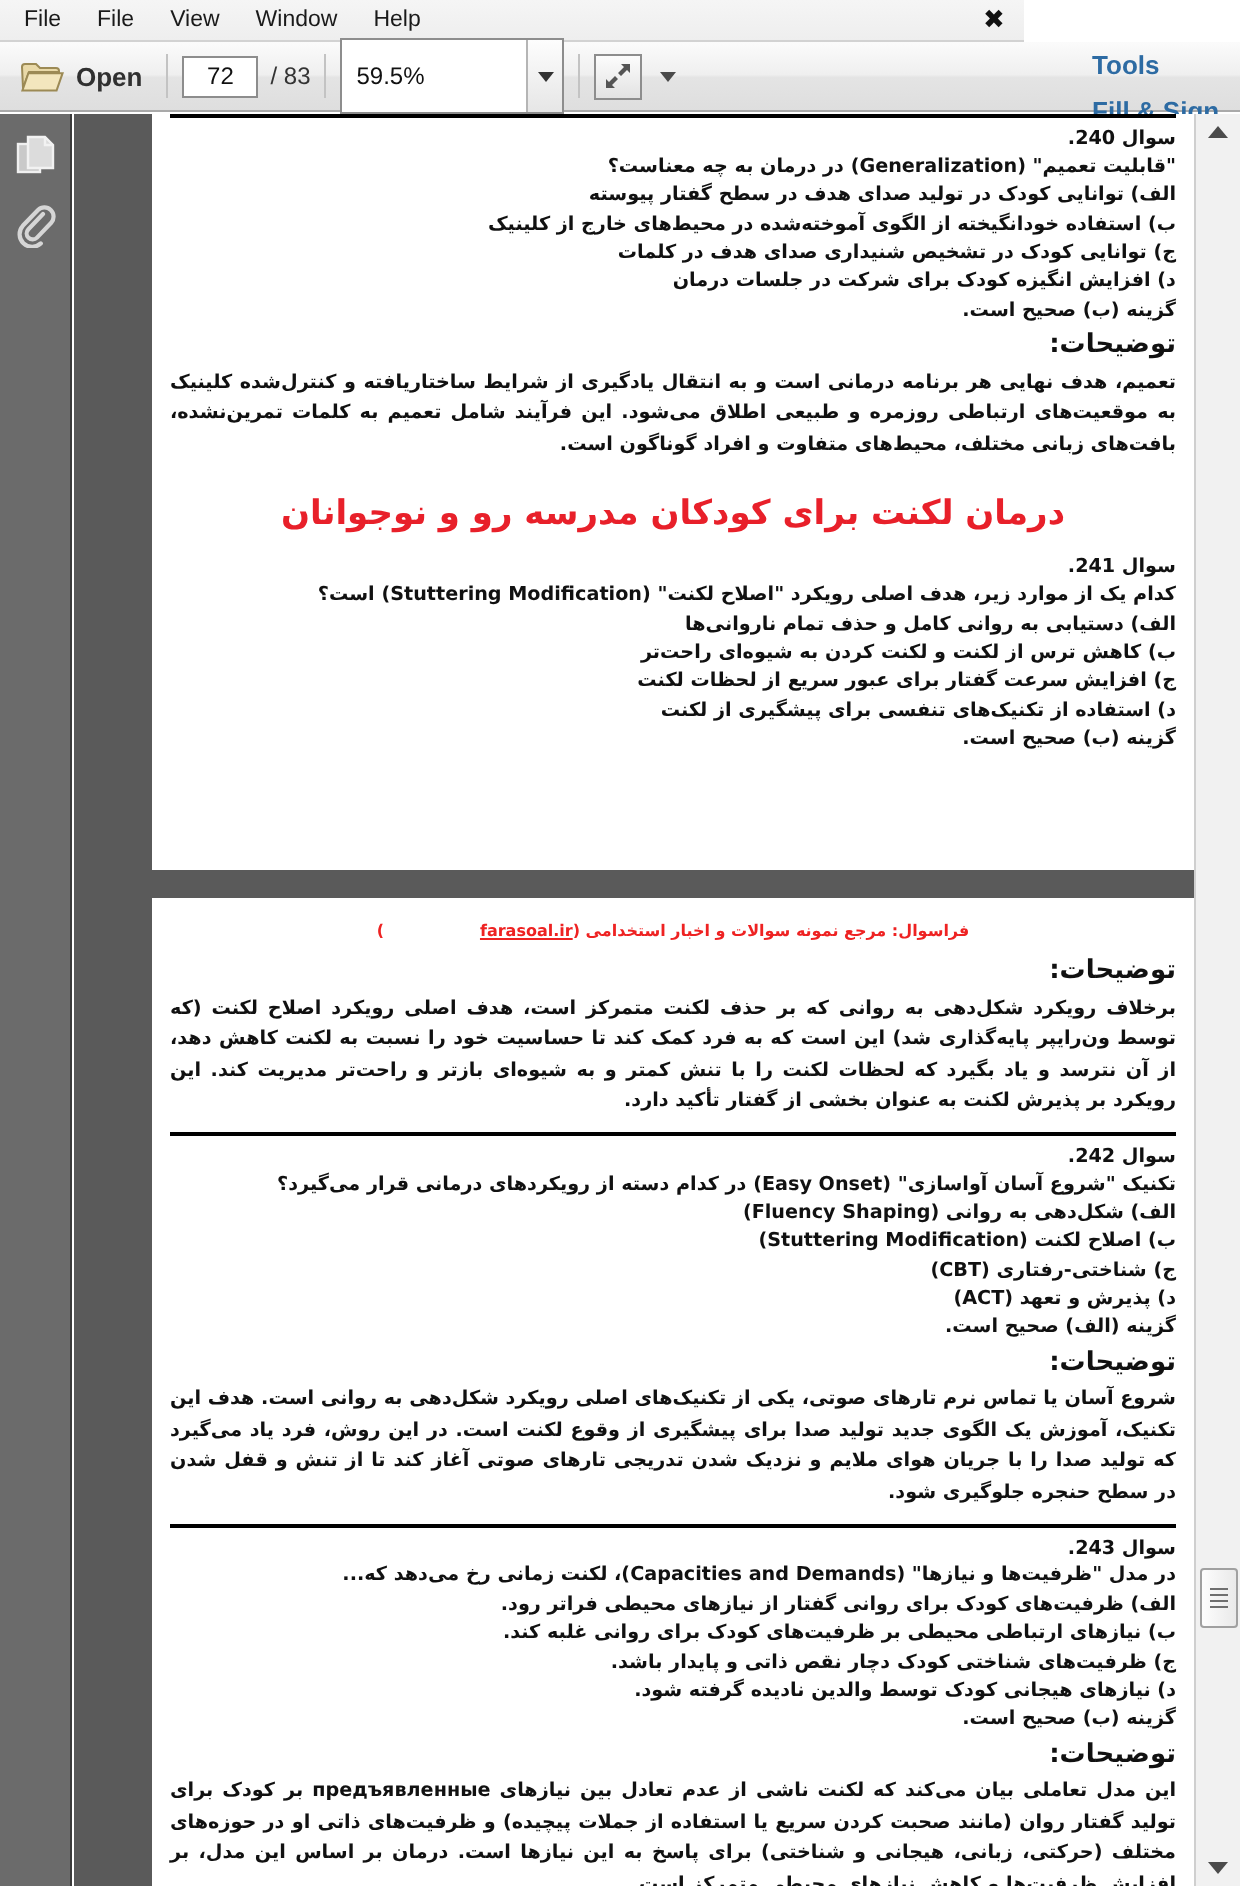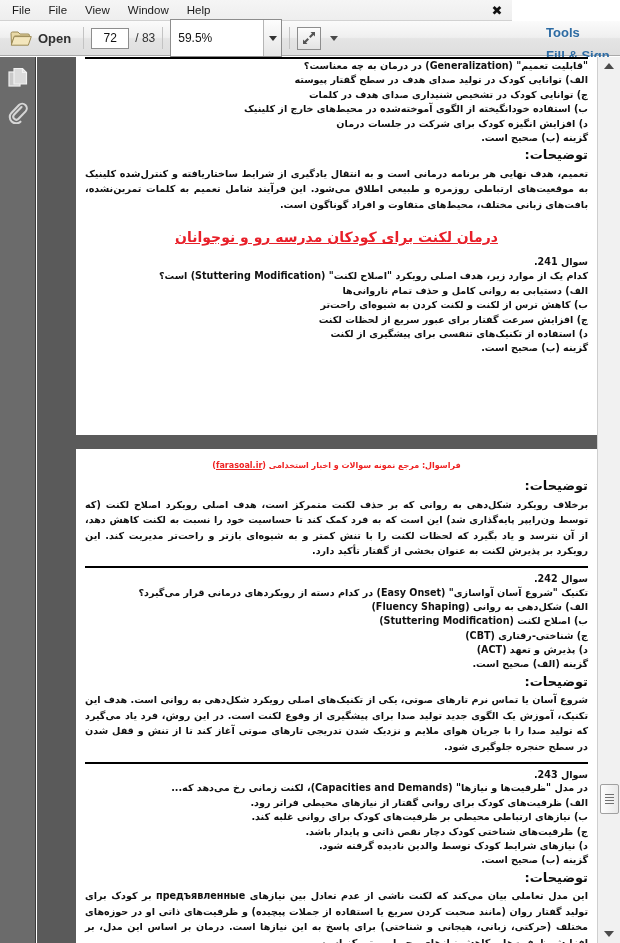--- a/index.html
+++ b/index.html
@@ -154,29 +154,29 @@
     font-size: 13px; color: #111; text-align: right;
     line-height: 1.5; font-weight: bold; direction: rtl;
   }
   .para {
     font-size: 9.6px; color: #111; text-align: justify;
     text-align-last: right;
     line-height: 1.62; direction: rtl; font-weight: bold;
     margin-top: 1px;
   }
   .section-title {
-    color: #e8202a; font-size: 14px; font-weight: bold;
+    color: #e8202a; font-size: 17px; font-weight: bold;
     text-align: center; direction: rtl;
-    margin: 17px 0 10px 0; letter-spacing: 0px; text-decoration: underline;
+    margin: 17px 0 10px 0; letter-spacing: 0px;
   }
   .watermark {
     color: #ee2222; font-size: 8px; font-weight: bold;
     text-align: center; direction: rtl; margin: 12px 0 6px 0;
   }
-  .watermark u { text-decoration: underline; }
+  .watermark u { text-decoration: underline; padding-left: 48px; }
   .spacer-sm { height: 7px; }
 
   
   .vscroll {
     position: absolute; top: 57px; right: 0; width: 23px; bottom: 0;
     background: #f1f1f1; border-left: 1px solid #cfcfcf;
   }
   .vs-arrow {
     position: absolute; left: 0; width: 22px; height: 18px;
     background: #f1f1f1;
@@ -272,24 +272,25 @@
     </svg>
   </div>
 </div>
 
 <div class="docarea">
 
   <div class="page" id="page-a">
     <div class="page-inner">
       <div class="hr-thick"></div>
 
+      <div class="q-head">سوال 240.</div>
       <div class="q-line">"قابلیت تعمیم" (Generalization) در درمان به چه معناست؟</div>
       <div class="q-line">الف) توانایی کودک در تولید صدای هدف در سطح گفتار پیوسته</div>
+      <div class="q-line">ب) استفاده خودانگیخته از الگوی آموخته‌شده در محیط‌های خارج از کلینیک</div>
       <div class="q-line">ج) توانایی کودک در تشخیص شنیداری صدای هدف در کلمات</div>
-      <div class="q-line">ب) استفاده خودانگیخته از الگوی آموخته‌شده در محیط‌های خارج از کلینیک</div>
       <div class="q-line">د) افزایش انگیزه کودک برای شرکت در جلسات درمان</div>
       <div class="q-line ans">گزینه (ب) صحیح است.</div>
       <div class="lbl-exp">توضیحات:</div>
       <div class="para">تعمیم، هدف نهایی هر برنامه درمانی است و به انتقال یادگیری از شرایط ساختاریافته و کنترل‌شده کلینیک به موقعیت‌های ارتباطی روزمره و طبیعی اطلاق می‌شود. این فرآیند شامل تعمیم به کلمات تمرین‌نشده، بافت‌های زبانی مختلف، محیط‌های متفاوت و افراد گوناگون است.</div>
 
       <div class="section-title">درمان لکنت برای کودکان مدرسه رو و نوجوانان</div>
 
       <div class="q-head">سوال 241.</div>
       <div class="q-line">کدام یک از موارد زیر، هدف اصلی رویکرد "اصلاح لکنت" (Stuttering Modification) است؟</div>
       <div class="q-line">الف) دستیابی به روانی کامل و حذف تمام ناروانی‌ها</div>
@@ -323,21 +324,21 @@
       <div class="para">شروع آسان یا تماس نرم تارهای صوتی، یکی از تکنیک‌های اصلی رویکرد شکل‌دهی به روانی است. هدف این تکنیک، آموزش یک الگوی جدید تولید صدا برای پیشگیری از وقوع لکنت است. در این روش، فرد یاد می‌گیرد که تولید صدا را با جریان هوای ملایم و نزدیک شدن تدریجی تارهای صوتی آغاز کند تا از تنش و قفل شدن در سطح حنجره جلوگیری شود.</div>
 
       <div class="spacer-sm"></div>
       <div class="hr-thick"></div>
 
       <div class="q-head">سوال 243.</div>
       <div class="q-line">در مدل "ظرفیت‌ها و نیازها" (Capacities and Demands)، لکنت زمانی رخ می‌دهد که...</div>
       <div class="q-line">الف) ظرفیت‌های کودک برای روانی گفتار از نیازهای محیطی فراتر رود.</div>
       <div class="q-line">ب) نیازهای ارتباطی محیطی بر ظرفیت‌های کودک برای روانی غلبه کند.</div>
       <div class="q-line">ج) ظرفیت‌های شناختی کودک دچار نقص ذاتی و پایدار باشد.</div>
-      <div class="q-line">د) نیازهای شرایط کودک توسط والدین نادیده گرفته شود.</div>
+      <div class="q-line">د) نیازهای هیجانی کودک توسط والدین نادیده گرفته شود.</div>
       <div class="q-line ans">گزینه (ب) صحیح است.</div>
       <div class="lbl-exp">توضیحات:</div>
       <div class="para">این مدل تعاملی بیان می‌کند که لکنت ناشی از عدم تعادل بین نیازهای предъявленные بر کودک برای تولید گفتار روان (مانند صحبت کردن سریع یا استفاده از جملات پیچیده) و ظرفیت‌های ذاتی او در حوزه‌های مختلف (حرکتی، زبانی، هیجانی و شناختی) برای پاسخ به این نیازها است. درمان بر اساس این مدل، بر افزایش ظرفیت‌ها و کاهش نیازهای محیطی متمرکز است.</div>
     </div>
   </div>
 
 </div>
 
 <div class="vscroll">
   <div class="vs-arrow up">

